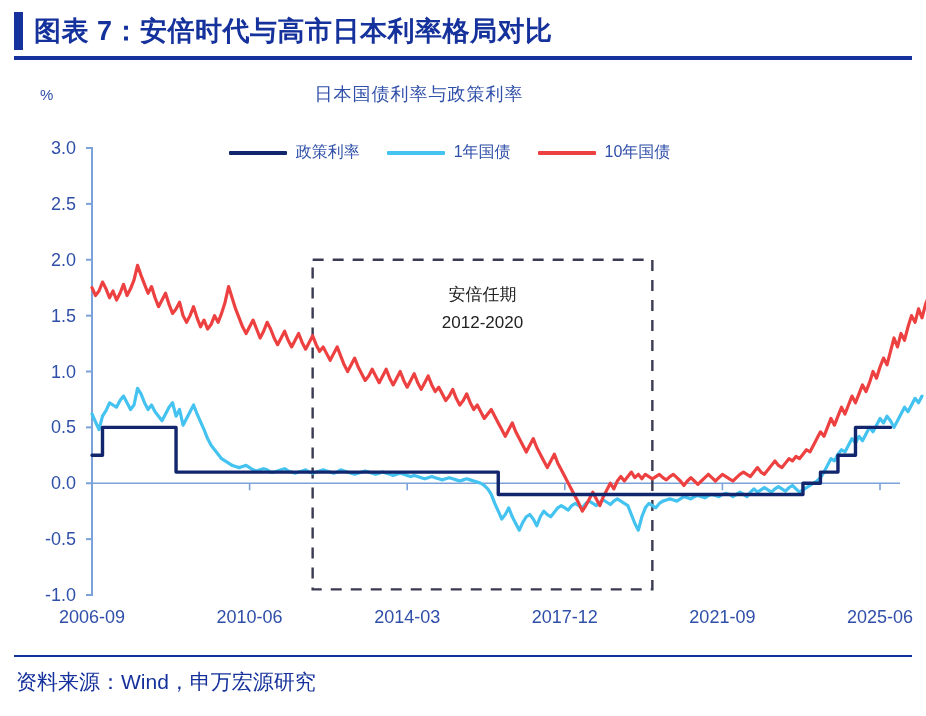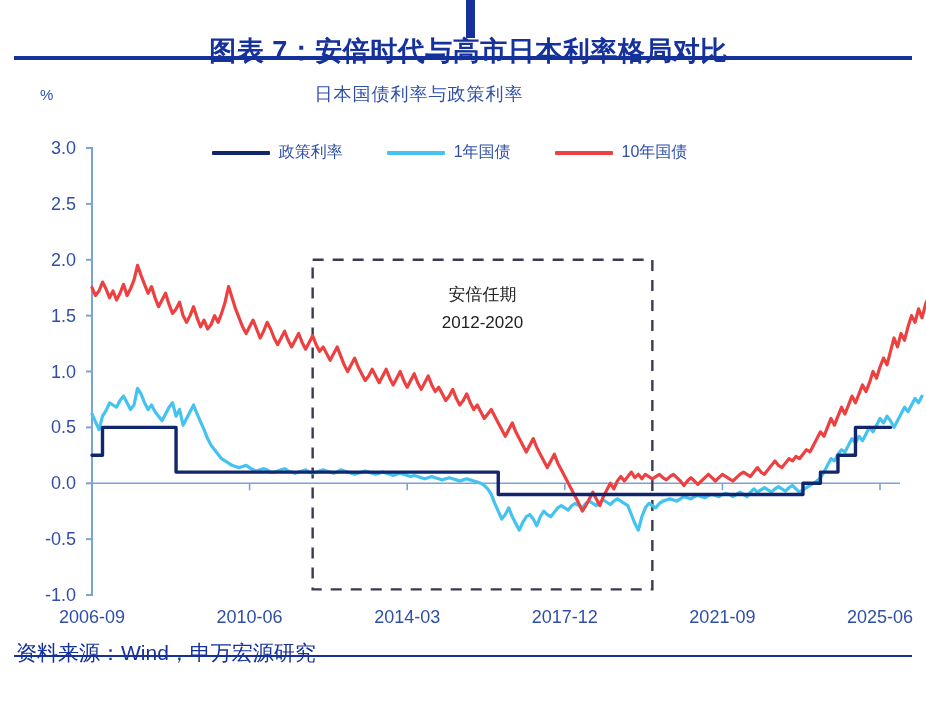--- a/index.html
+++ b/index.html
@@ -16,21 +16,20 @@
   }
 
   
   #title-band {
     position: absolute;
     left: 0; top: 0;
     width: 926px;
     height: 62px;
     display: flex;
     align-items: center;
-    flex-direction: column;
   }
   #title-accent-bar {
     width: 9px;
     height: 38px;
     background: #15319b;
     margin-left: 14px;
     flex: none;
   }
   #chart-title {
     font-size: 27px;
@@ -72,21 +71,21 @@
     letter-spacing: 1px;
   }
 
   
   #chart-legend {
     position: absolute;
     left: 0; top: 80px;
     width: 899px;
     display: flex;
     justify-content: center;
-    gap: 44px;
+    gap: 27px;
     text-align: right;
   }
   .legend-item {
     display: flex;
     align-items: center;
     gap: 9px;
   }
   .legend-swatch {
     width: 58px;
     height: 4px;
@@ -118,21 +117,21 @@
   
   #footer-rule {
     position: absolute;
     left: 14px; top: 655px;
     width: 898px;
     height: 2px;
     background: #15319b;
   }
   #source-note {
     position: absolute;
-    left: 16px; top: 639px;
+    left: 16px; top: 668px;
     font-size: 21px;
     color: #15319b;
     white-space: nowrap;
     text-align: center;
   }
 </style>
 </head>
 <body>
 
 <div id="title-band">

